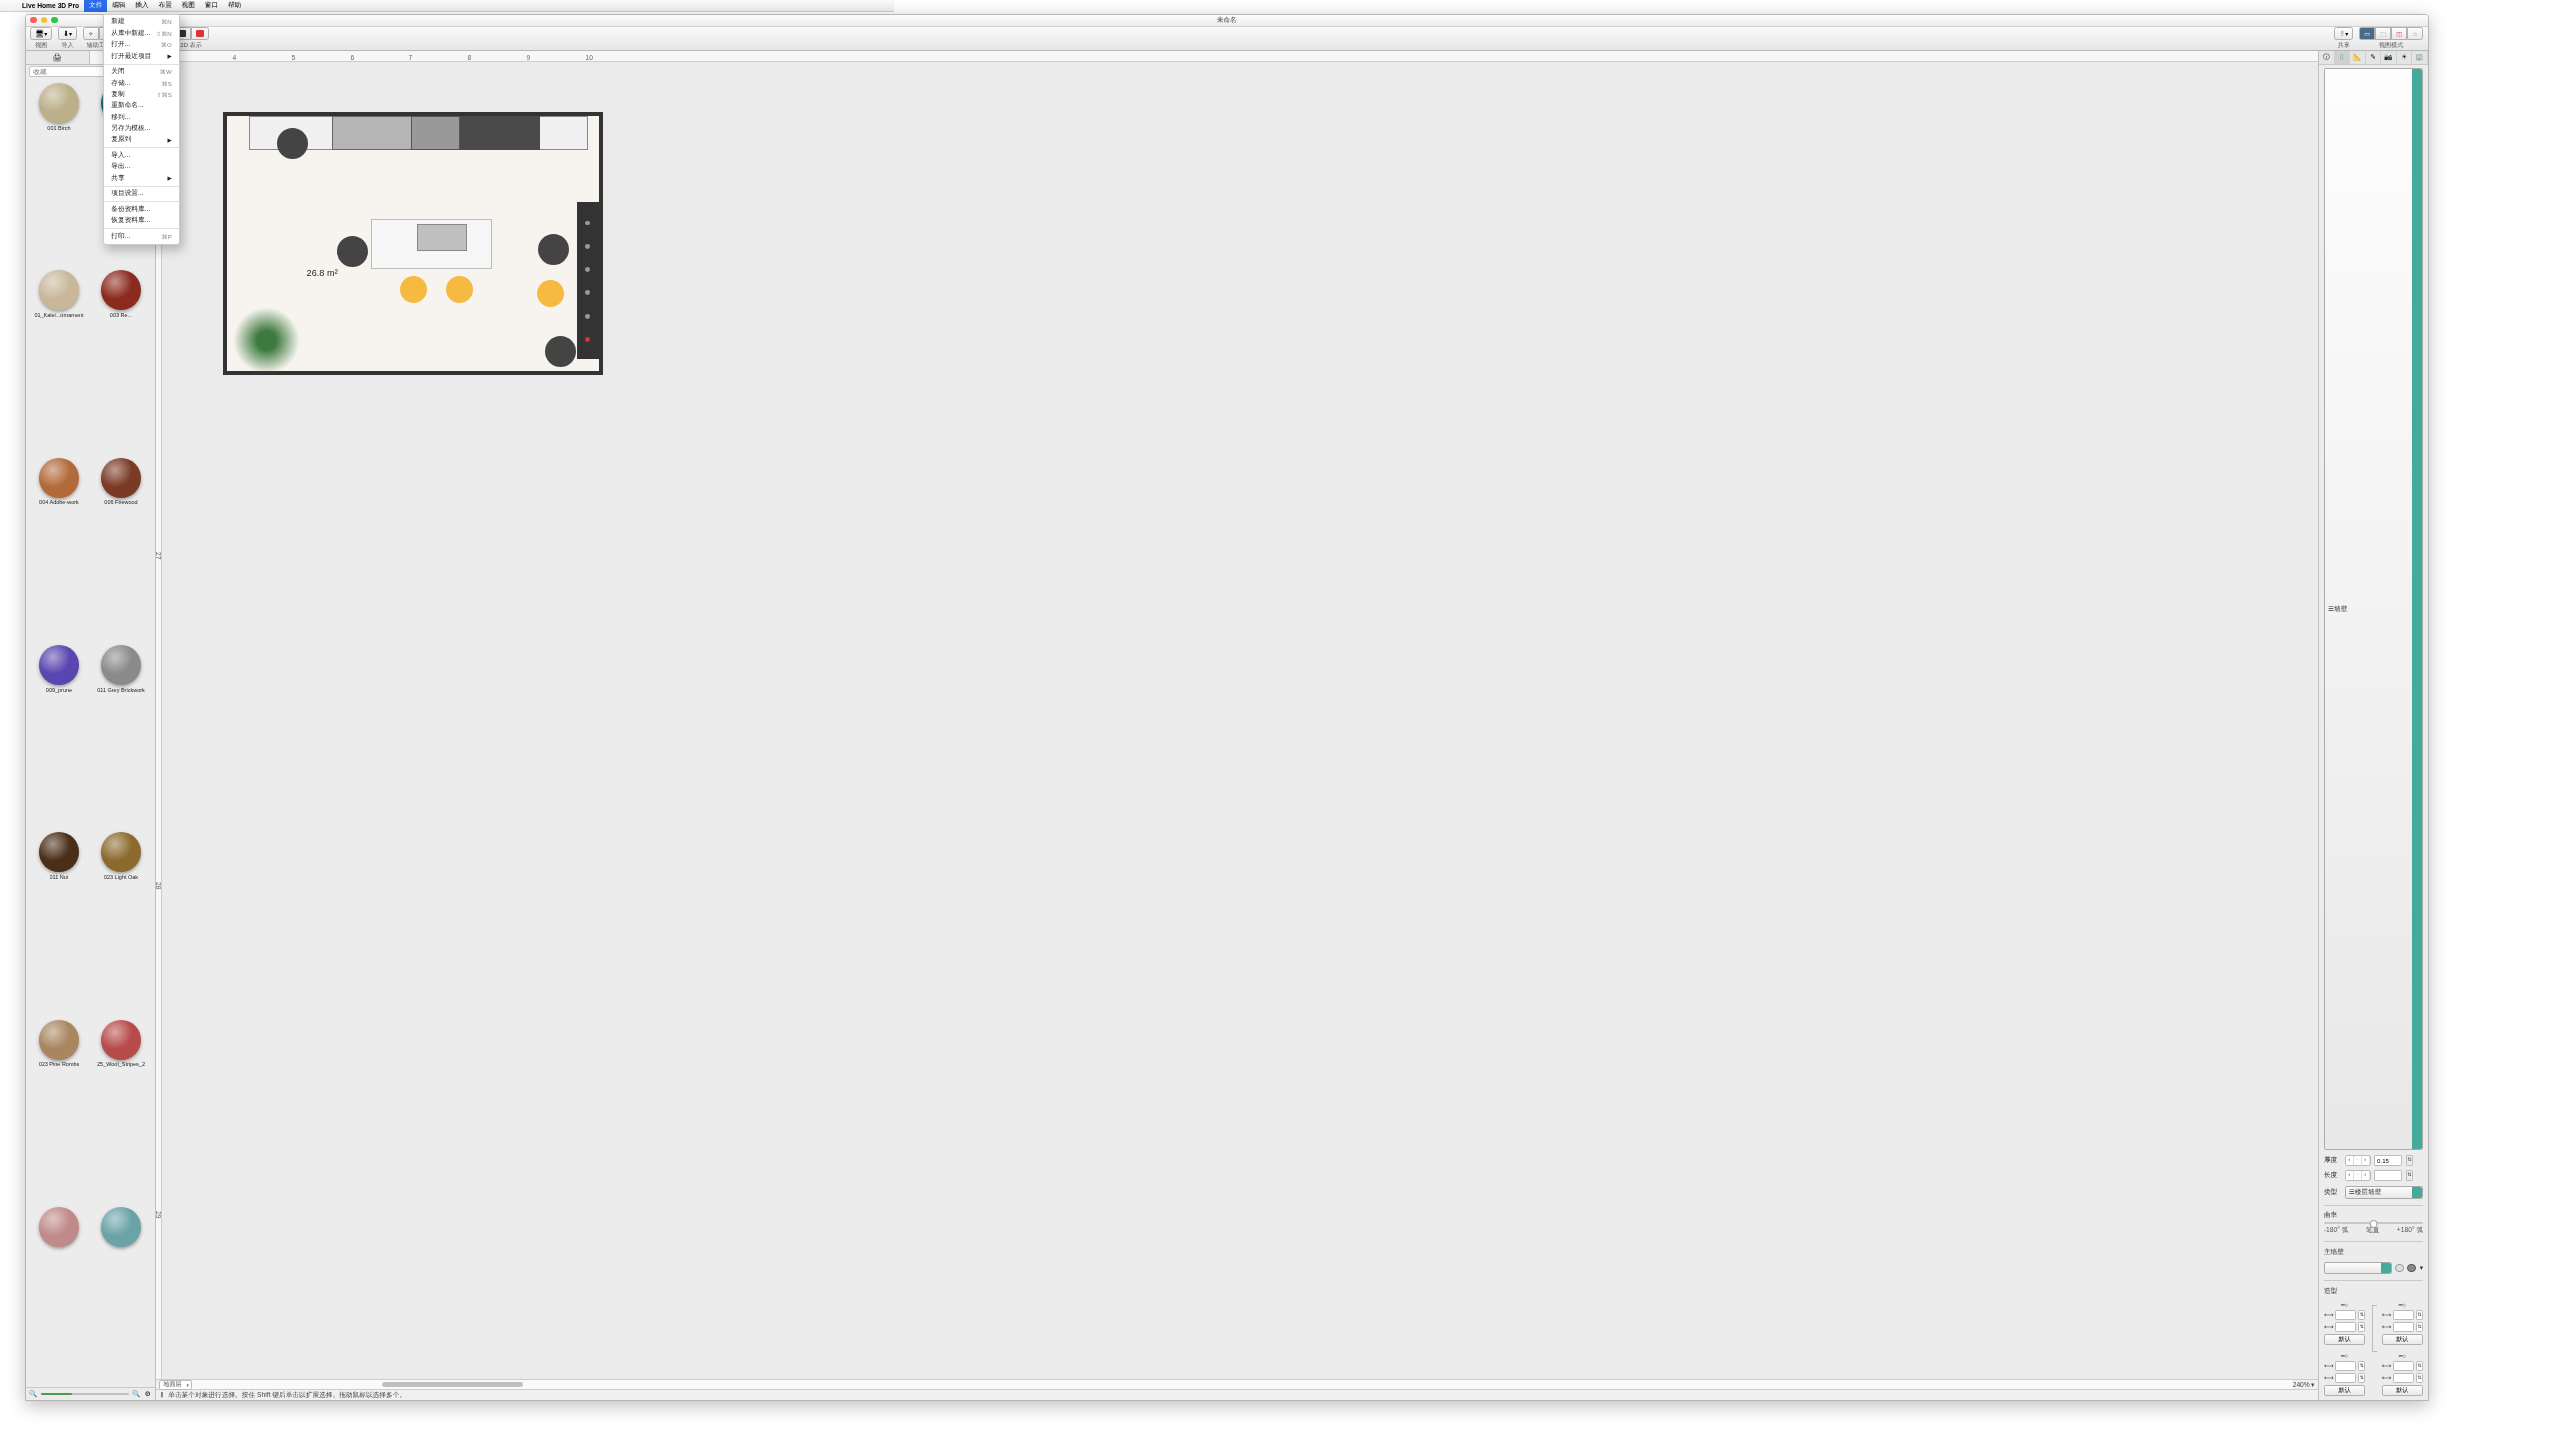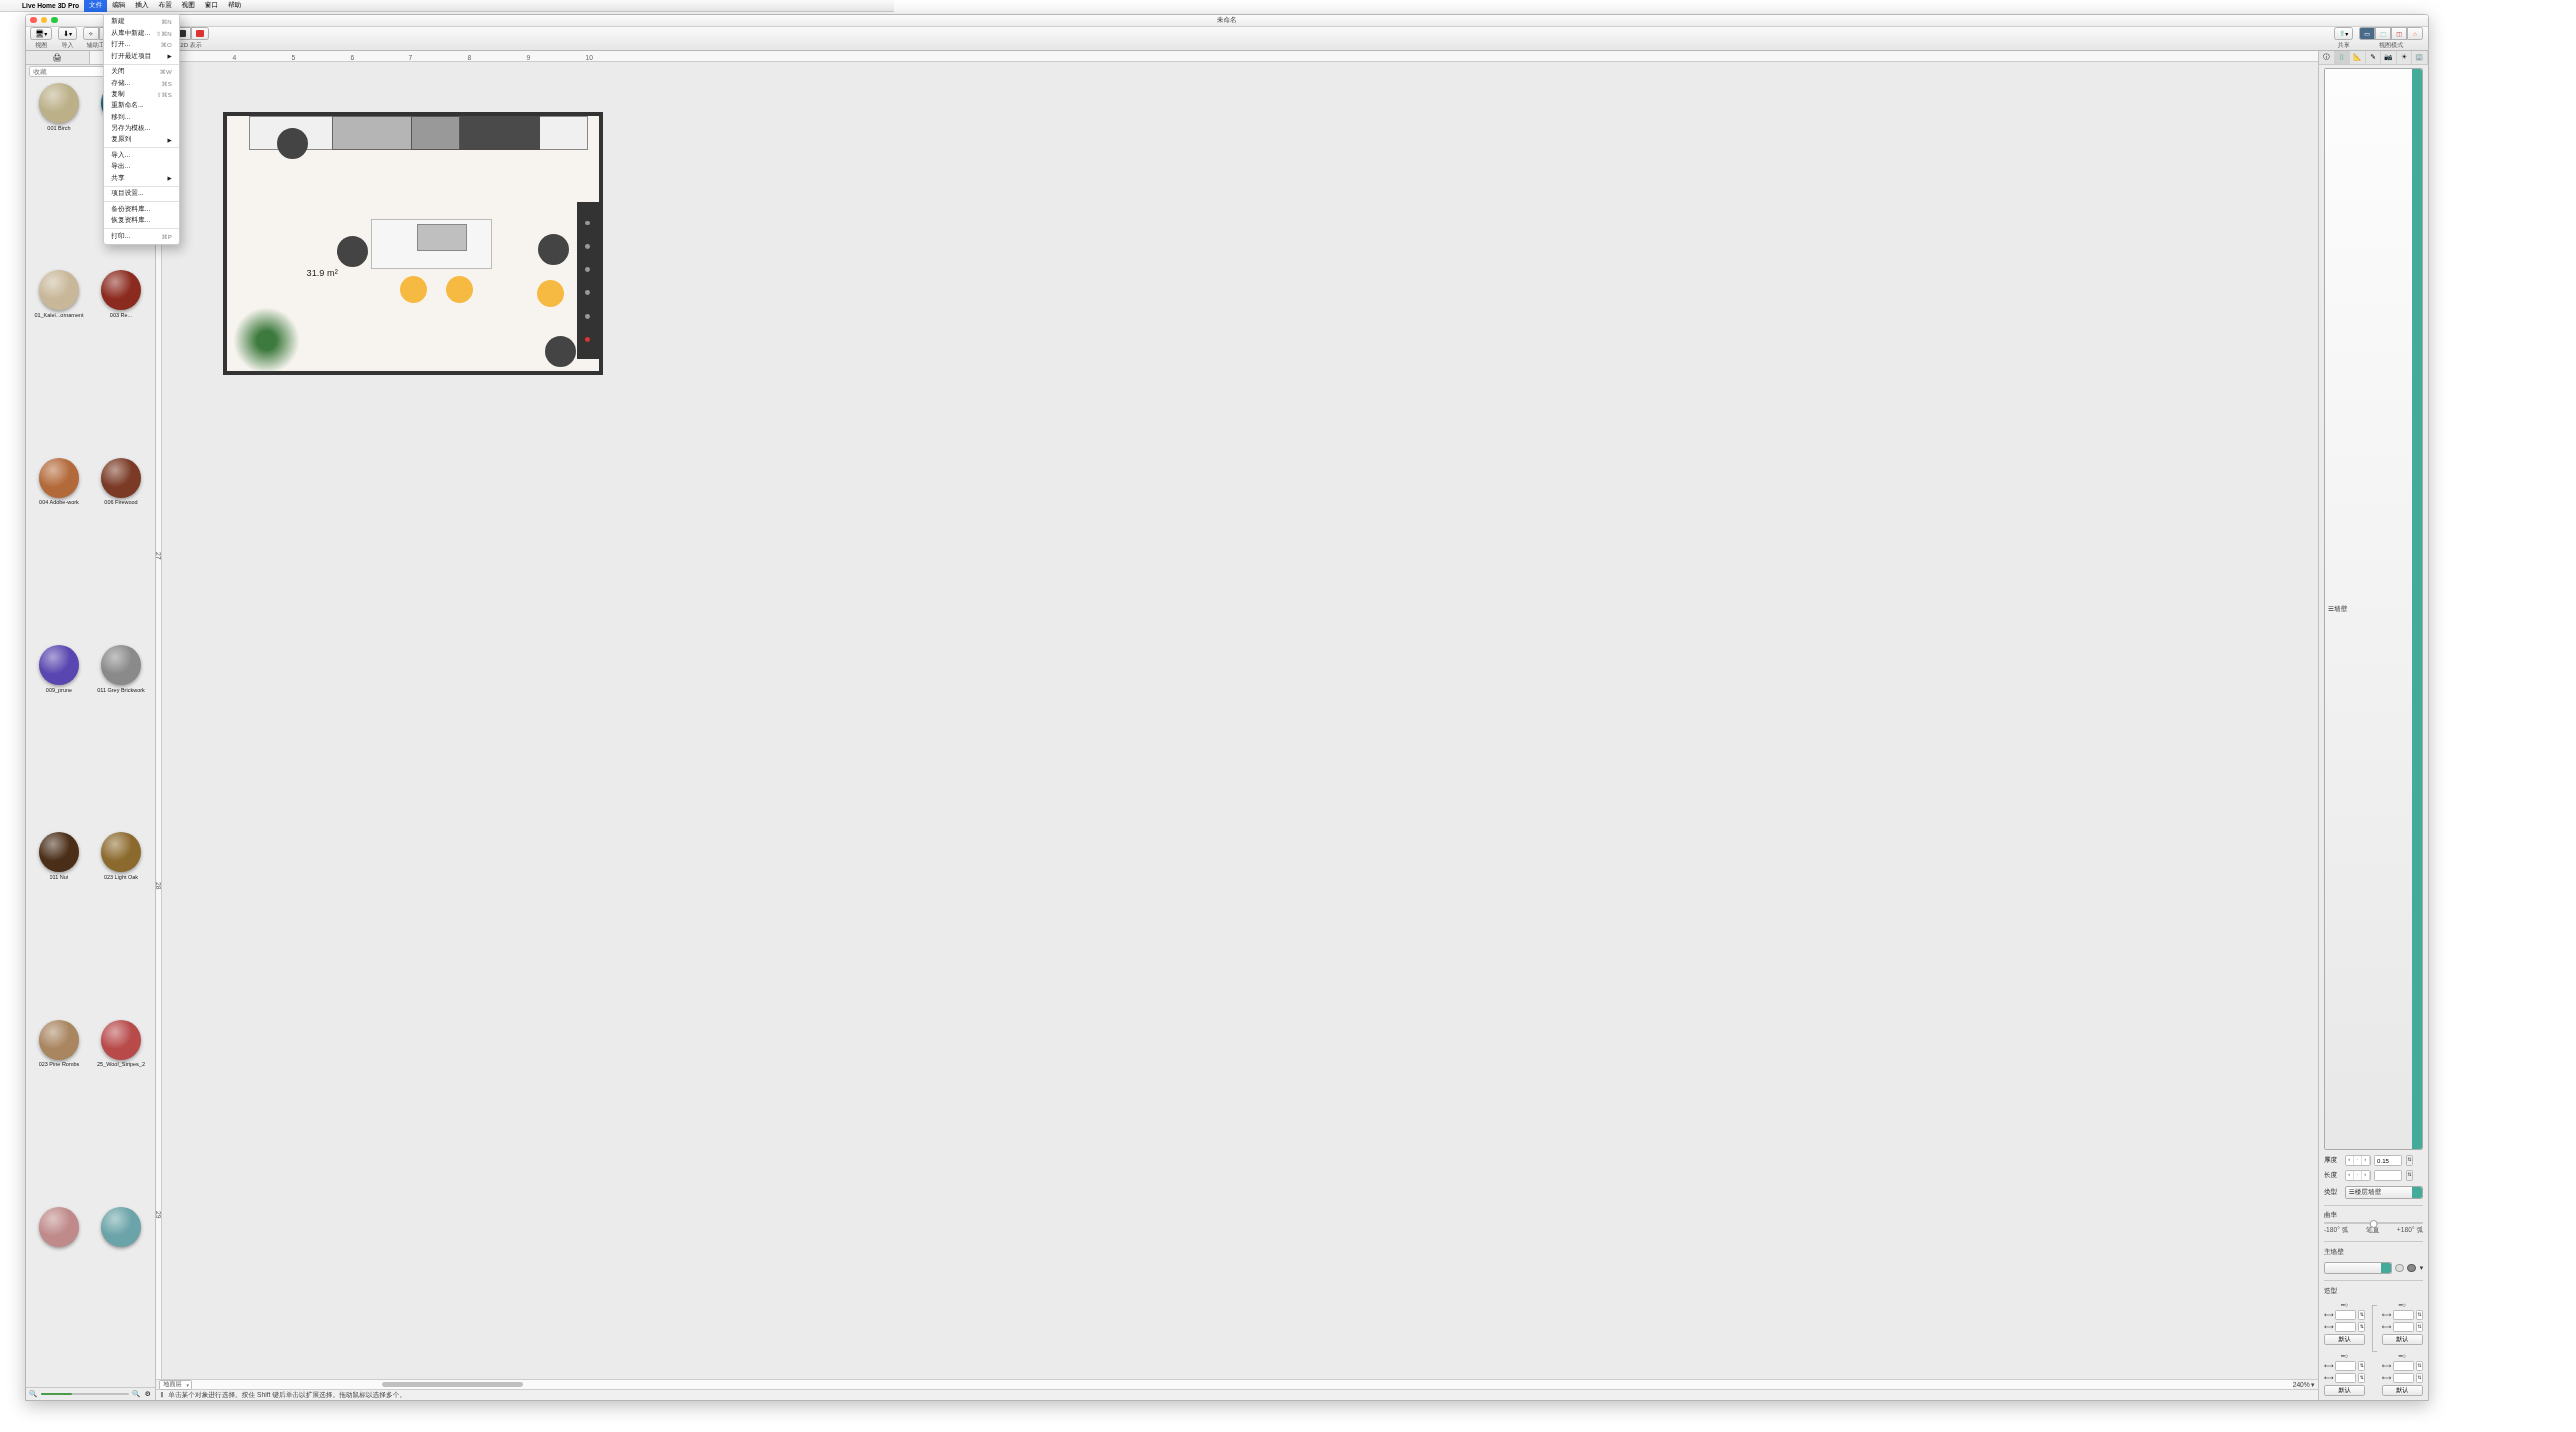--- a/index.html
+++ b/index.html
@@ -374,21 +374,21 @@
             <div class="island">
               <div class="sink"></div>
             </div>
             <div class="bigcircle" style="left:110px;top:120px"></div>
             <div class="bigcircle" style="left:311px;top:118px"></div>
             <div class="bigcircle" style="left:318px;top:220px"></div>
             <div class="stool" style="left:173px;top:160px"></div>
             <div class="stool" style="left:219px;top:160px"></div>
             <div class="stool" style="left:310px;top:164px;background:#f6b942"></div>
             <div class="plant"></div>
-            <div class="room-label">31.9 m²</div>
+            <div class="room-label">26.8 m²</div>
           </div>
         </div>
       </div>
       <div class="zoom-bar">
         <span class="layer-select">地面层</span>
         <div class="scroll-h" style="flex:1">
             <div class="scroll-thumb"></div>
           </div>
         <span>240%</span>
         <span style="margin-left:1.2px">▾</span>

